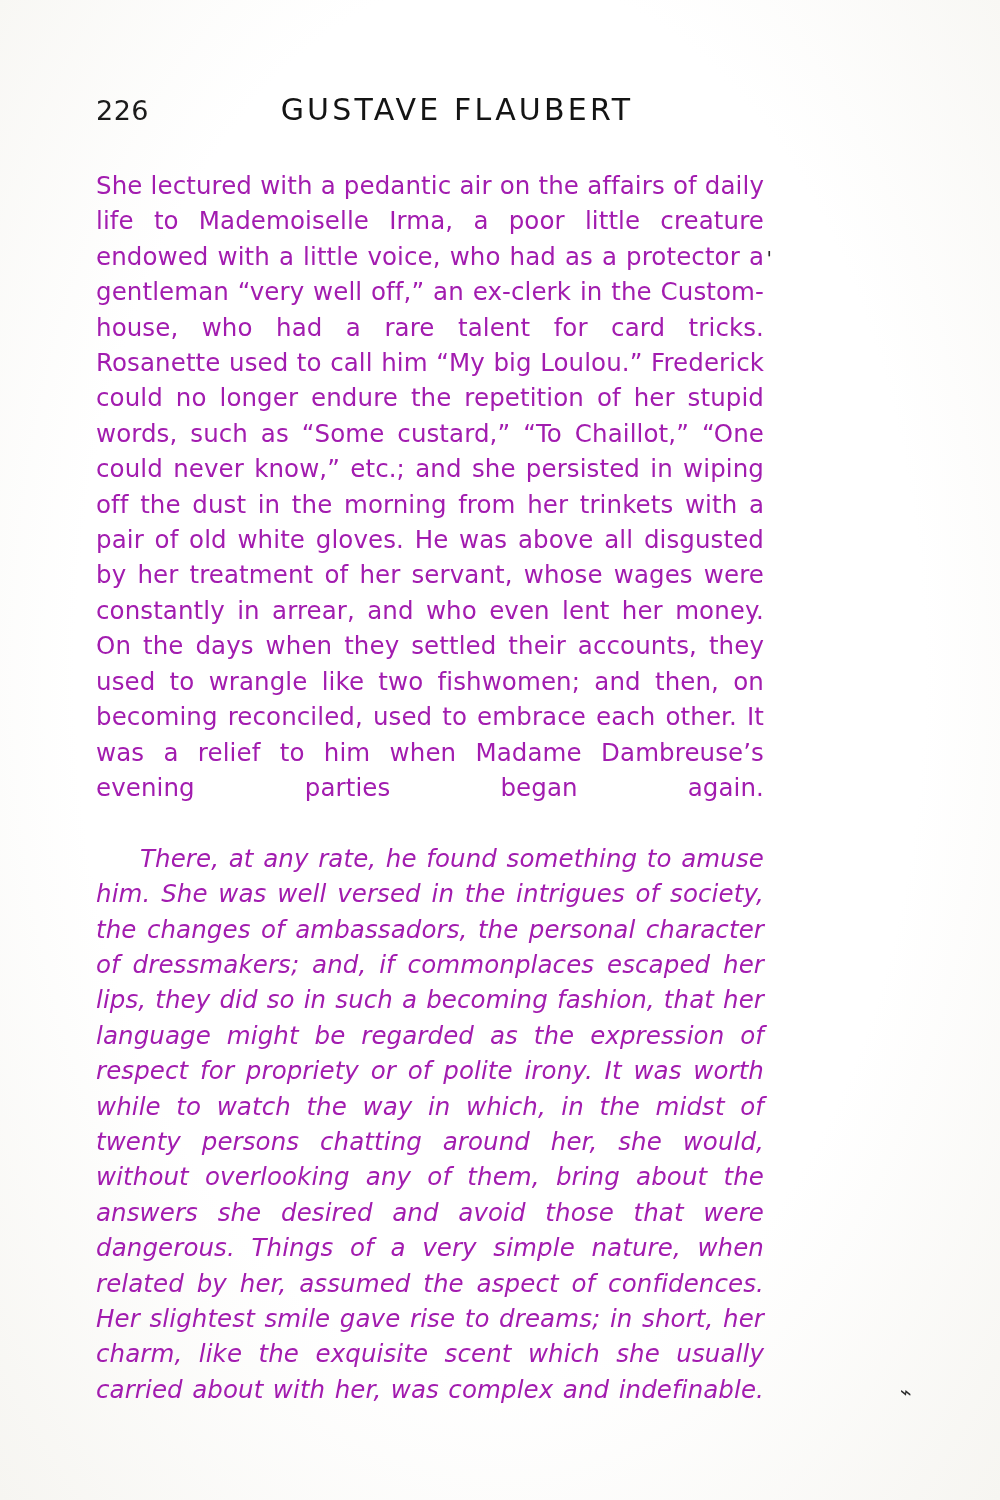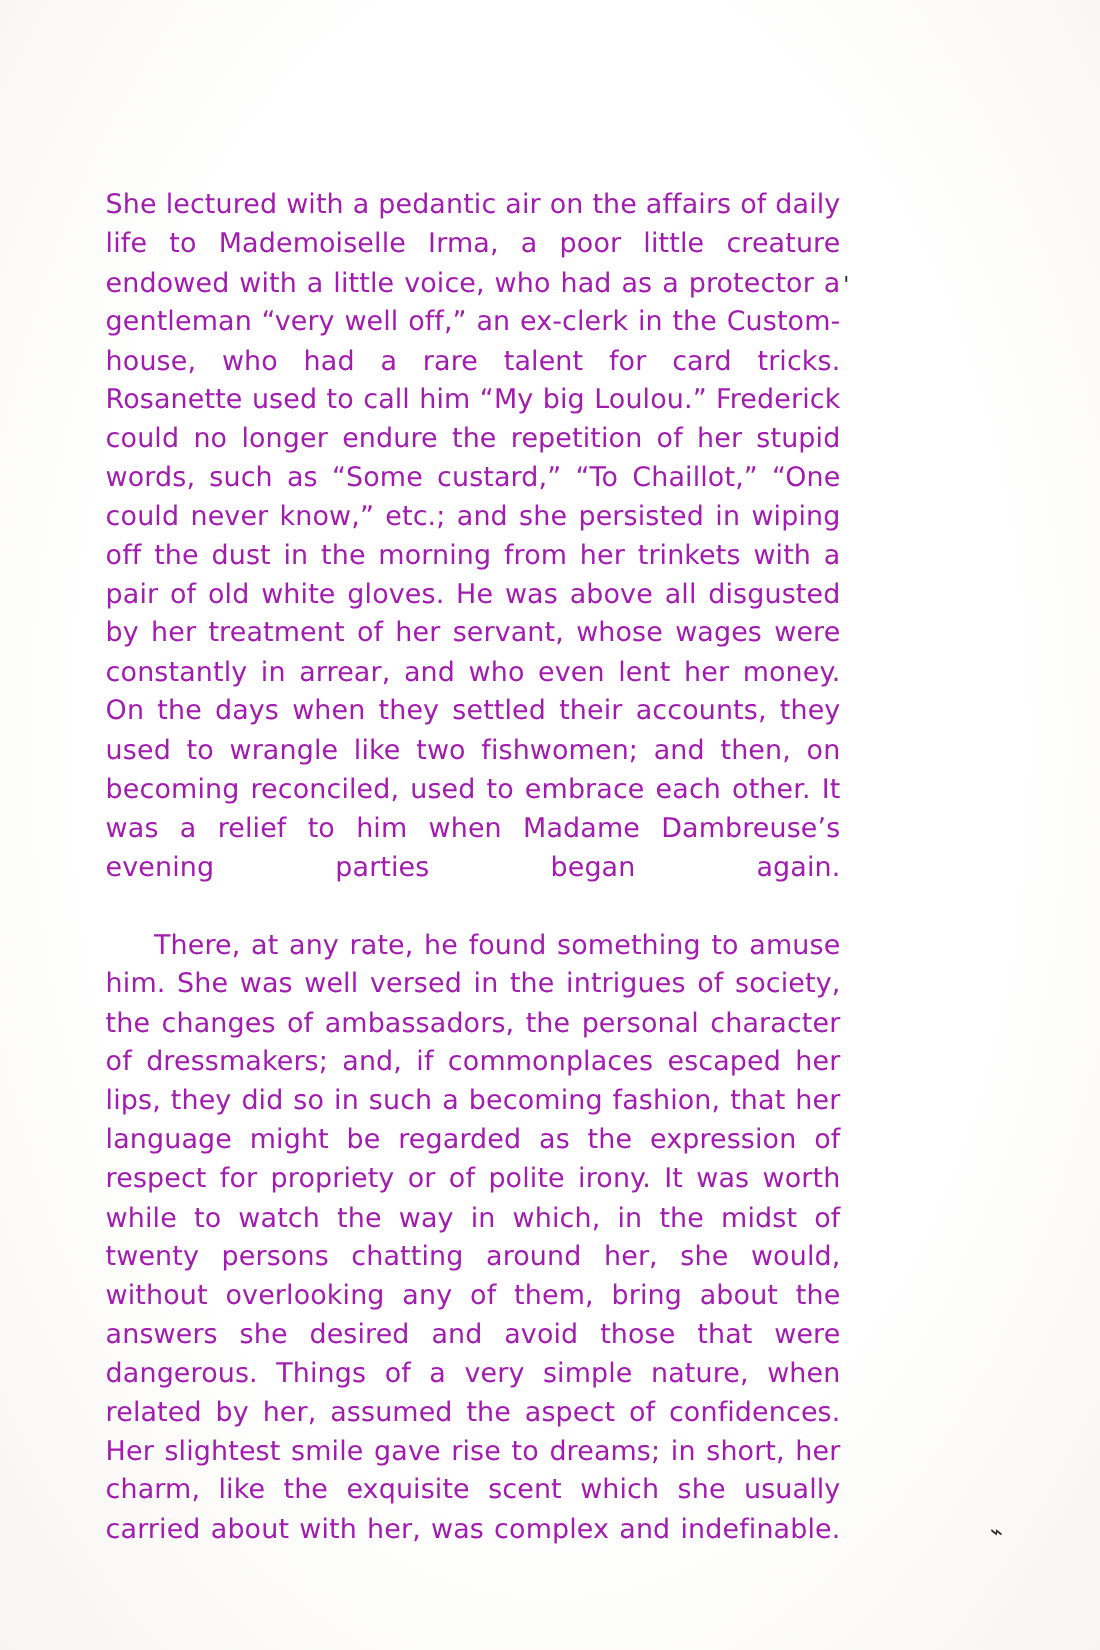--- a/index.html
+++ b/index.html
@@ -67,20 +67,21 @@
     margin: 0;
     font-size: 24.5px;
     line-height: 35.4px;
     text-align: justify;
     text-justify: inter-word;
     color: #a21caf;
     letter-spacing: 0.1px;
   }
   .para + .para {
     margin-top: 0px;
+    font-style: italic;
   }
   .para.indent {
     text-indent: 44px;
   }
 
   
   .para::after {
     content: "";
     display: inline-block;
     width: 100%;
@@ -101,20 +102,24 @@
     font-size: 20px;
     color: #2c2c2c;
     transform: rotate(8deg);
   }
 </style>
 </head>
 <body>
 
 <div class="page">
 
+  <div class="header">
+    <div class="folio">226</div>
+    <div class="running-title">GUSTAVE FLAUBERT</div>
+  </div>
 
   <div class="body-text">
     <p class="para">She lectured with a pedantic air on the affairs of daily life to Mademoiselle Irma, a poor little creature endowed with a little voice, who had as a protector a gentleman “very well off,” an ex-clerk in the Custom-house, who had a rare talent for card tricks. Rosanette used to call him “My big Loulou.” Frederick could no longer endure the repetition of her stupid words, such as “Some custard,” “To Chaillot,” “One could never know,” etc.; and she persisted in wiping off the dust in the morning from her trinkets with a pair of old white gloves. He was above all disgusted by her treatment of her servant, whose wages were constantly in arrear, and who even lent her money. On the days when they settled their accounts, they used to wrangle like two fishwomen; and then, on becoming reconciled, used to embrace each other. It was a relief to him when Madame Dambreuse’s evening parties began again.</p>
     <p class="para indent">There, at any rate, he found something to amuse him. She was well versed in the intrigues of society, the changes of ambassadors, the personal character of dressmakers; and, if commonplaces escaped her lips, they did so in such a becoming fashion, that her language might be regarded as the expression of respect for propriety or of polite irony. It was worth while to watch the way in which, in the midst of twenty persons chatting around her, she would, without overlooking any of them, bring about the answers she desired and avoid those that were dangerous. Things of a very simple nature, when related by her, assumed the aspect of confidences. Her slightest smile gave rise to dreams; in short, her charm, like the exquisite scent which she usually carried about with her, was complex and indefinable.</p>
   </div>
 
   <div class="marginal-mark">'</div>
   <div class="footer-mark">⌁</div>
 
 </div>

